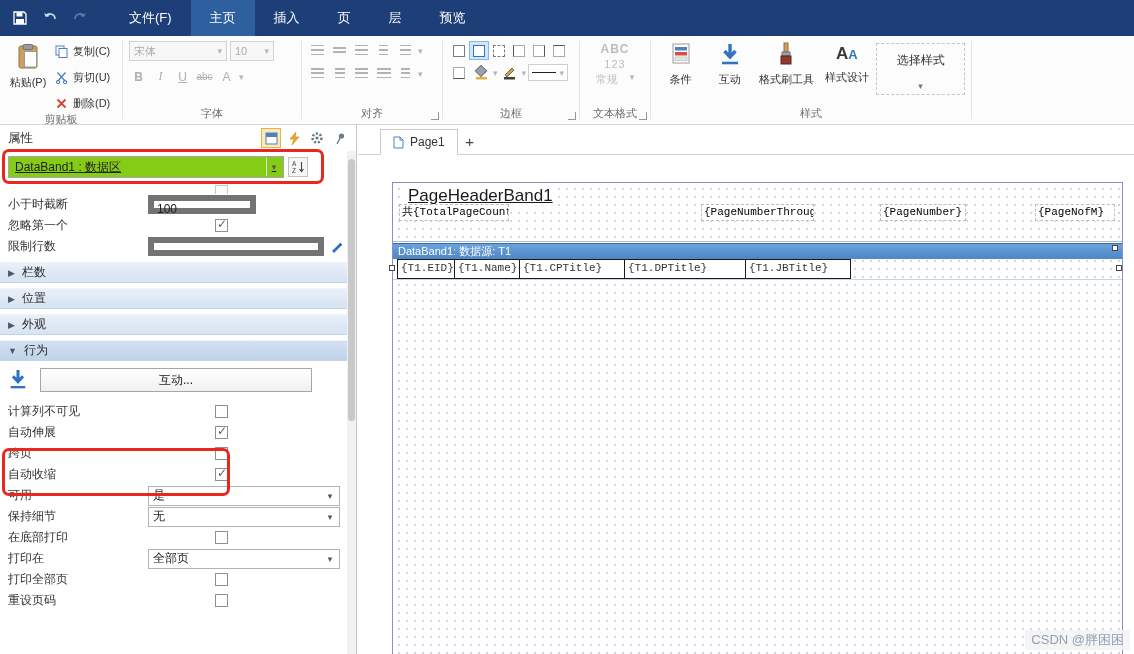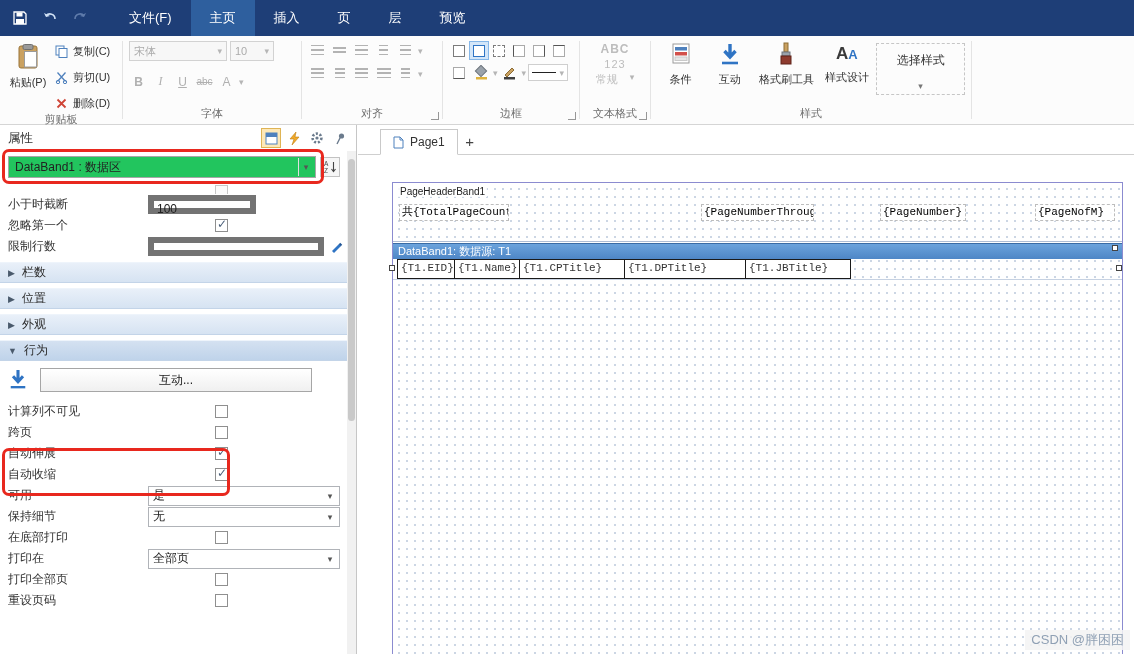--- a/index.html
+++ b/index.html
@@ -12,21 +12,21 @@
   .qat{display:flex;align-items:center;gap:2px;padding:0 6px;}
   .qbtn{width:28px;height:28px;display:flex;align-items:center;justify-content:center;}
   .menu-tabs{display:flex;align-items:stretch;margin-left:10px;}
   .mtab{display:flex;align-items:center;padding:0 19px;font-size:13px;color:#fff;cursor:default;}
   .mtab.selected{background:#2e5f9e;}
 
   
   .ribbon{position:absolute;left:0;top:36px;width:100%;height:89px;background:#fcfcfc;border-bottom:1px solid #d5d5d5;display:flex;}
   .rgroup{position:relative;display:flex;flex-direction:column;height:100%;}
   .gbody{flex:1;display:flex;align-items:flex-start;padding:5px 6px 0 6px;gap:4px;}
-  .gbody.col{flex-direction:column;gap:11px;}
+  .gbody.col{flex-direction:column;gap:6px;}
   .glabel{height:18px;line-height:15px;text-align:center;color:#6d6d6d;font-size:11px;}
   .vsep{width:1px;background:#e4e4e4;margin:5px 0;}
   .bigbtn{width:44px;display:flex;flex-direction:column;align-items:center;gap:2px;padding-top:2px;}
   .biglabel{font-size:11px;color:#333;}
   .smallcol{display:flex;flex-direction:column;gap:8px;padding-top:1px;}
   .smallbtn{display:flex;align-items:center;gap:5px;height:18px;}
   .smallbtn .slabel2{font-size:11px;color:#333;}
   .ic{width:14px;display:inline-flex;justify-content:center;}
   .frow{display:flex;align-items:center;gap:3px;}
   .combo{height:20px;border:1px solid #d2d2d2;background:#f7f7f7;color:#ababab;display:flex;align-items:center;justify-content:space-between;padding:0 4px;font-size:11px;}
@@ -57,21 +57,21 @@
   .launcher{position:absolute;right:3px;bottom:4px;width:8px;height:8px;border-right:1px solid #979797;border-bottom:1px solid #979797;}
 
   
   .props{position:absolute;left:0;top:125px;width:357px;height:529px;background:#fff;border-right:1px solid #c6c6c6;overflow:hidden;}
   .props-header{height:26px;display:flex;align-items:center;padding:0 6px 0 8px;}
   .props-title{font-size:12.5px;color:#333;flex:1;}
   .ph-icons{display:flex;align-items:center;gap:3px;}
   .phbtn{width:20px;height:20px;display:flex;align-items:center;justify-content:center;border:1px solid transparent;}
   .phbtn.on{background:#fde8b8;border-color:#dfb455;}
   .selector-row{display:flex;align-items:center;gap:4px;padding:5px 8px 4px 8px;}
-  .selector{width:308px;height:22px;border:1px solid #a7a7a7;background:#22c55e;display:flex;align-items:center;justify-content:space-between;padding:0 2px 0 6px;font-size:12px;color:#222;}
+  .selector{width:276px;height:22px;border:1px solid #a7a7a7;background:#84cc16;display:flex;align-items:center;justify-content:space-between;padding:0 2px 0 6px;font-size:12px;color:#222;text-decoration:underline;}
   .selector .sarr{width:15px;height:18px;display:flex;align-items:center;justify-content:center;color:#555;font-size:9px;border-left:1px solid #e0e0e0;}
   .sortbtn{width:20px;height:20px;border:1px solid #c2c2c2;background:#f6f6f6;display:flex;align-items:center;justify-content:center;}
   .fragment{height:12px;position:relative;}
   .fragment .rem{position:absolute;left:215px;top:3px;width:13px;height:9px;border:1px solid #c7c7c7;border-bottom:none;background:#fbfbfb;}
   .prow{height:21px;display:flex;align-items:center;padding-left:8px;}
   .plabel{width:140px;font-size:12px;color:#333;white-space:nowrap;overflow:hidden;}
   .pinput{display:inline-block;height:19px;line-height:17px;border:6px solid #737373;background:#fff;font-size:12px;color:#222;padding:0 3px;}
   .pinput.narrow{width:108px;}
   .pinput.wide{width:176px;}
   .pencil{margin-left:6px;display:inline-flex;align-items:center;}
@@ -90,21 +90,21 @@
   .props-scroll .thumb{position:absolute;left:1px;right:1px;top:8px;height:262px;background:#c9c9c9;border-radius:4px;}
 
   
   .design{position:absolute;left:358px;top:125px;right:0;bottom:0;background:#fff;}
   .tabbar{height:30px;border-bottom:1px solid #cfcfcf;display:flex;align-items:flex-end;padding-left:22px;background:#fff;}
   .dtab{height:26px;display:flex;align-items:center;gap:6px;padding:0 12px;border:1px solid #c9c9c9;border-bottom:1px solid #fff;background:#fff;margin-bottom:-1px;font-size:12px;color:#333;}
   .addtab{width:24px;height:26px;display:flex;align-items:center;justify-content:center;font-size:15px;color:#444;}
   .canvas{position:absolute;left:0;right:0;top:30px;bottom:0;background:#fff;overflow:hidden;}
   .page{position:absolute;left:34px;top:27px;width:731px;bottom:-2px;background:#fff;border:1px solid #8b8bd0;
         background-image:radial-gradient(#ccd6e4 0.9px,transparent 1px);background-size:8px 8px;background-position:2px 2px;}
-  .band-label{position:absolute;left:5px;top:3px;font-size:10px;color:#1a1a1a;background:rgba(255,255,255,.85);padding:0 2px;}
+  .band-label{position:absolute;left:13px;top:3px;font-size:17px;color:#1a1a1a;background:rgba(255,255,255,.85);padding:0 2px;text-decoration:underline;}
   .titem{position:absolute;top:21px;height:17px;border:1px dashed #bdbdbd;background:rgba(255,255,255,.9);font-family:"Liberation Mono","DejaVu Sans Mono",monospace;font-size:11px;line-height:15px;color:#000;padding:0 2px;white-space:nowrap;overflow:hidden;}
   .hline{position:absolute;left:0;width:100%;height:1px;background:#aebdd4;}
   .dstrip{position:absolute;left:0;top:60px;width:100%;height:16px;background:linear-gradient(#6ba3dc,#4e86c6);border-top:1px solid #3a6ca5;color:#fff;font-size:11px;line-height:15px;padding-left:5px;white-space:nowrap;}
   .drow{position:absolute;left:4px;top:76px;height:20px;display:flex;}
   .dcell{height:20px;border:1px solid #1a1a1a;background:#fff;font-family:"Liberation Mono","DejaVu Sans Mono",monospace;font-size:11px;line-height:17px;padding:0 3px;white-space:nowrap;overflow:hidden;}
   .dcell + .dcell{margin-left:-1px;}
   .handle{position:absolute;width:6px;height:6px;background:#fff;border:1px solid #444;}
   .watermark{position:absolute;right:4px;bottom:4px;font-size:13px;color:#8fa0b4;background:rgba(243,243,243,.85);padding:1px 6px;z-index:40;}
 
   
@@ -461,26 +461,26 @@
               <path d="M11 2 v11 M5.5 9 l5.5 6 5.5-6" stroke="#2f74c4" stroke-width="3.4" fill="none"></path>
               <path d="M3 21 h16" stroke="#2f74c4" stroke-width="2.6"></path>
             </svg></span>
           <button class="pbtn">互动...</button>
         </div>
         <div class="prow">
           <span class="plabel">计算列不可见</span>
           <span class="cb"></span>
         </div>
         <div class="prow">
+          <span class="plabel">自动伸展</span>
+          <span class="cb checked"></span>
+        </div>
+        <div class="prow">
           <span class="plabel">跨页</span>
           <span class="cb"></span>
-        </div>
-        <div class="prow">
-          <span class="plabel">自动伸展</span>
-          <span class="cb checked"></span>
         </div>
         <div class="prow">
           <span class="plabel">自动收缩</span>
           <span class="cb checked"></span>
         </div>
         <div class="prow">
           <span class="plabel">可用</span>
           <span class="psel">
             <span class="selv">是</span>
             <span class="selarr">▾</span>

